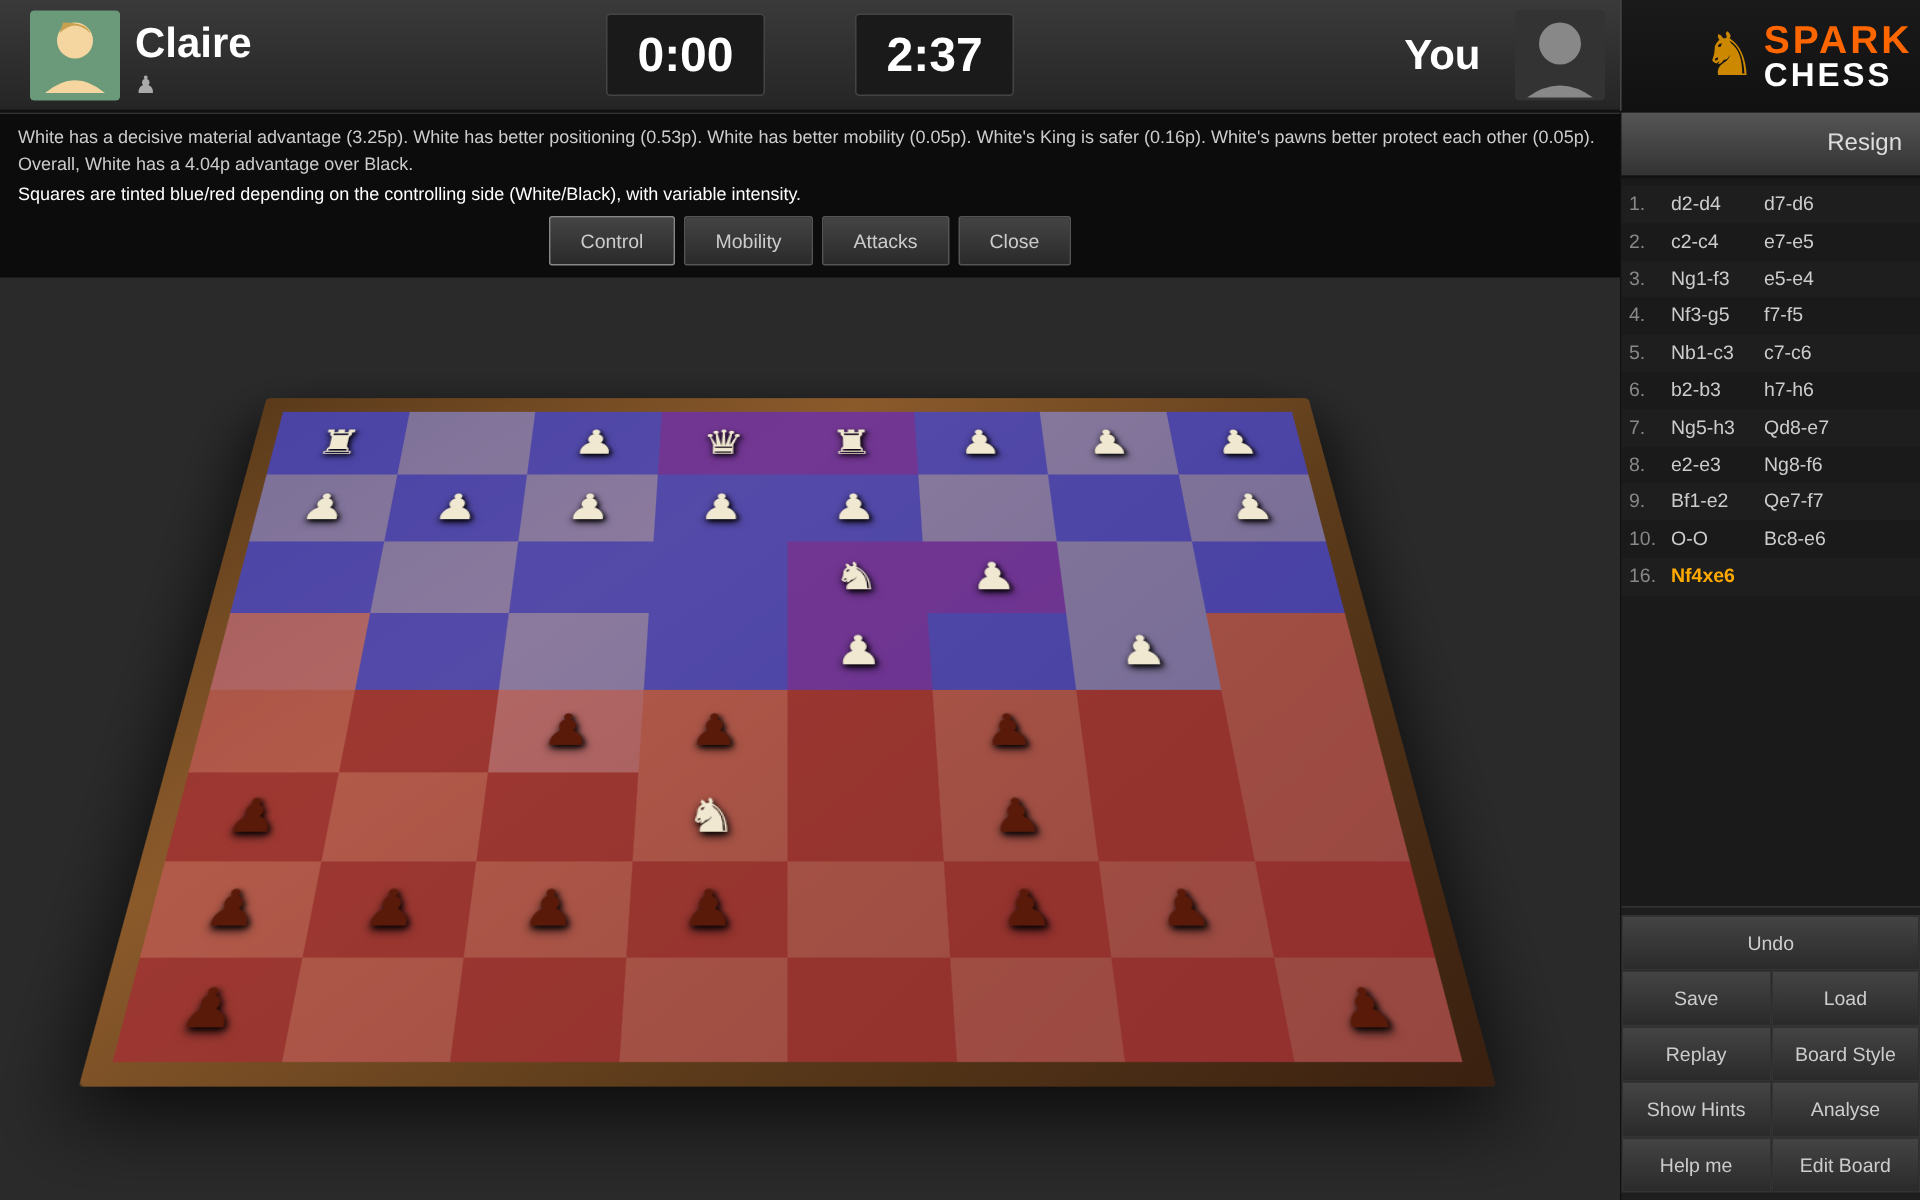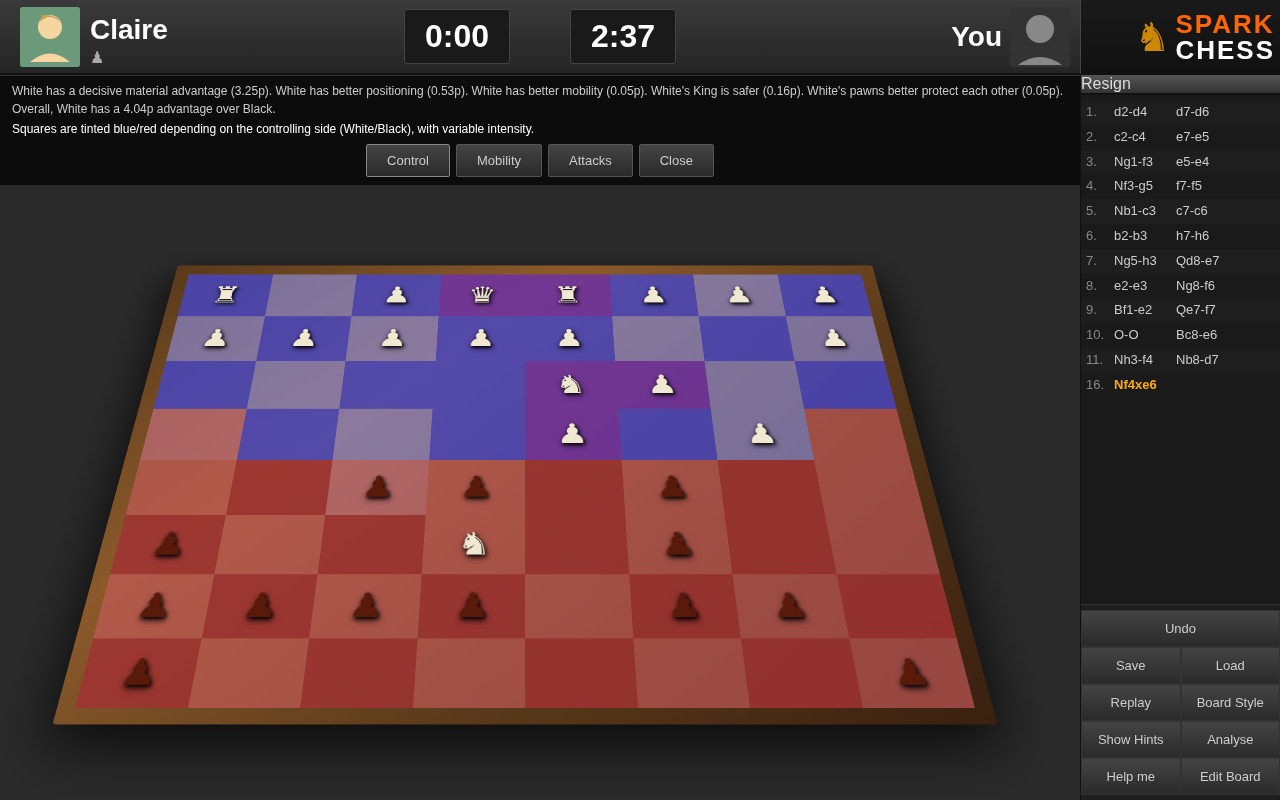--- a/index.html
+++ b/index.html
@@ -69,21 +69,21 @@
       min-width: 100px;
       text-align: center;
     }
     .player-right {
       display: flex;
       align-items: center;
       width: 300px;
       padding: 5px 10px;
       justify-content: flex-end;
     }
-    .player-right .player-name { margin-right: 8px; }
+    .player-right .player-name { margin-right: 23px; }
     .avatar-right {
       width: 60px;
       height: 60px;
       border-radius: 3px;
       background: #333;
       overflow: hidden;
       display: flex;
       align-items: center;
       justify-content: center;
     }
@@ -113,21 +113,21 @@
       align-items: flex-start;
     }
     .spark-word {
       font-size: 26px;
       font-weight: 900;
       color: #ff6600;
       letter-spacing: 2px;
       line-height: 1;
     }
     .chess-word {
-      font-size: 26px;
+      font-size: 22px;
       font-weight: 900;
       color: #fff;
       letter-spacing: 2px;
       line-height: 1;
     }
 
     
     .chess-board-container {
       position: absolute;
       top: -10px;
@@ -189,24 +189,24 @@
       display: flex;
       flex-direction: column;
       border-left: 1px solid #111;
     }
 
     .resign-btn {
       background: linear-gradient(to bottom, #555, #333);
       color: #ddd;
       border: none;
       border-bottom: 2px solid #111;
-      padding: 0;
+      padding: 12px;
       font-size: 16px;
       cursor: pointer;
-      text-align: left;
+      text-align: right;
       width: 100%;
     }
 
     .moves-list {
       flex: 1;
       overflow-y: auto;
       padding: 5px 0;
       background: #1a1a1a;
     }
 
@@ -554,25 +554,20 @@
           <span class="move-num">9.</span>
           <span class="move-white">Bf1-e2</span>
           <span class="move-black">Qe7-f7</span>
         </div>
         <div class="move-row">
           <span class="move-num">10.</span>
           <span class="move-white">O-O</span>
           <span class="move-black">Bc8-e6</span>
         </div>
         <div class="move-row">
-          <span class="move-num">11.</span>
-          <span class="move-white">Nh3-f4</span>
-          <span class="move-black">Nb8-d7</span>
-        </div>
-        <div class="move-row">
           <span class="move-num">16.</span>
           <span class="move-white move-highlight">Nf4xe6</span>
           <span class="move-black"></span>
         </div>
       </div>
     <div class="sidebar-buttons">
       <div class="btn-row">
         <button class="side-btn">Undo</button>
       </div>
       <div class="btn-row">

